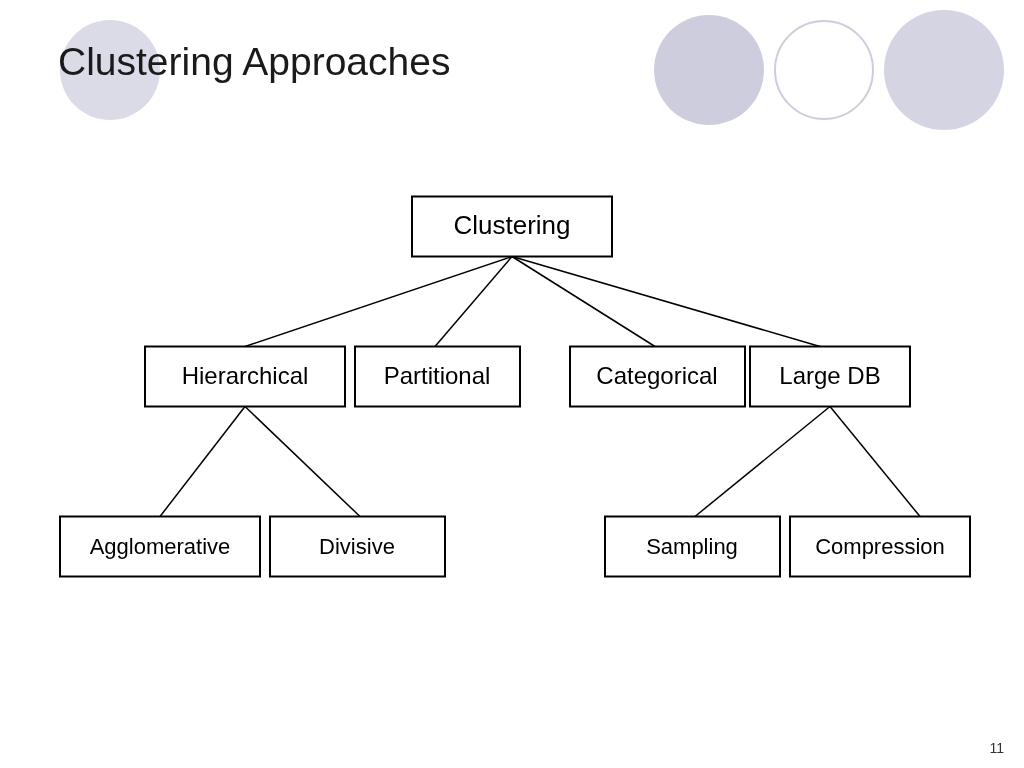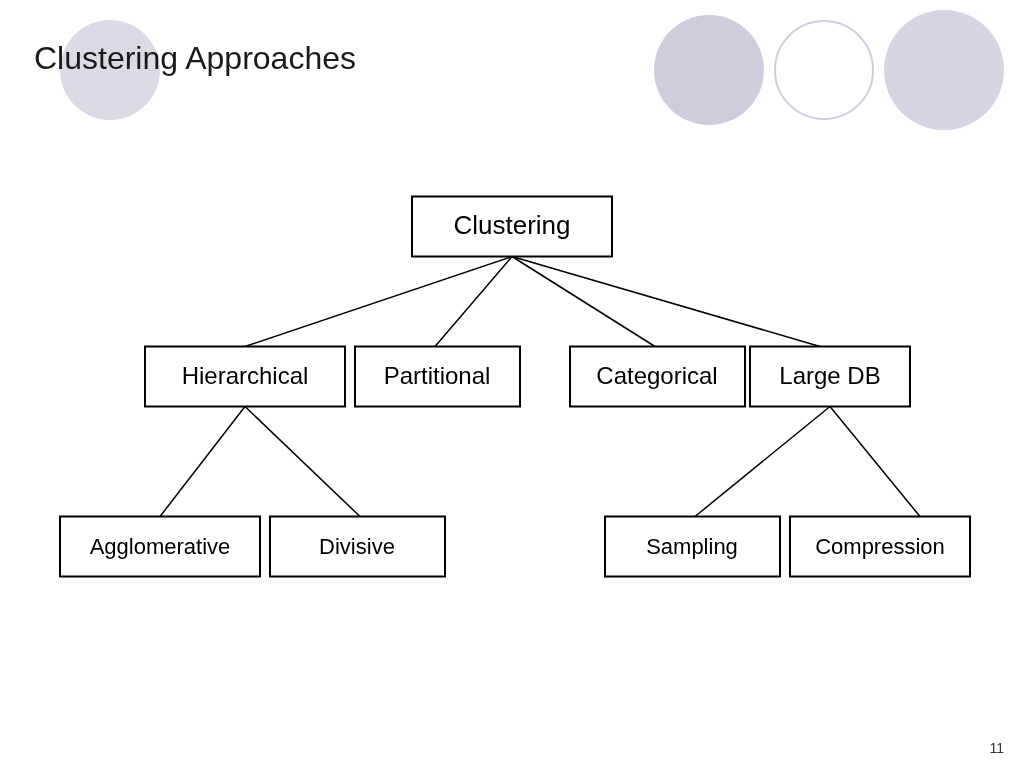--- a/index.html
+++ b/index.html
@@ -58,22 +58,22 @@
       height: 100px;
       border-radius: 50%;
       background: #b8b8d0;
       opacity: 0.5;
     }
 
     
     .title {
       position: absolute;
       top: 40px;
-      left: 34px;
-      font-size: 32px;
+      left: 58px;
+      font-size: 39px;
       font-weight: normal;
       color: #1a1a1a;
       font-family: Arial, sans-serif;
     }
 
     
     .diagram {
       position: absolute;
       top: 185px;
       left: 50px;

